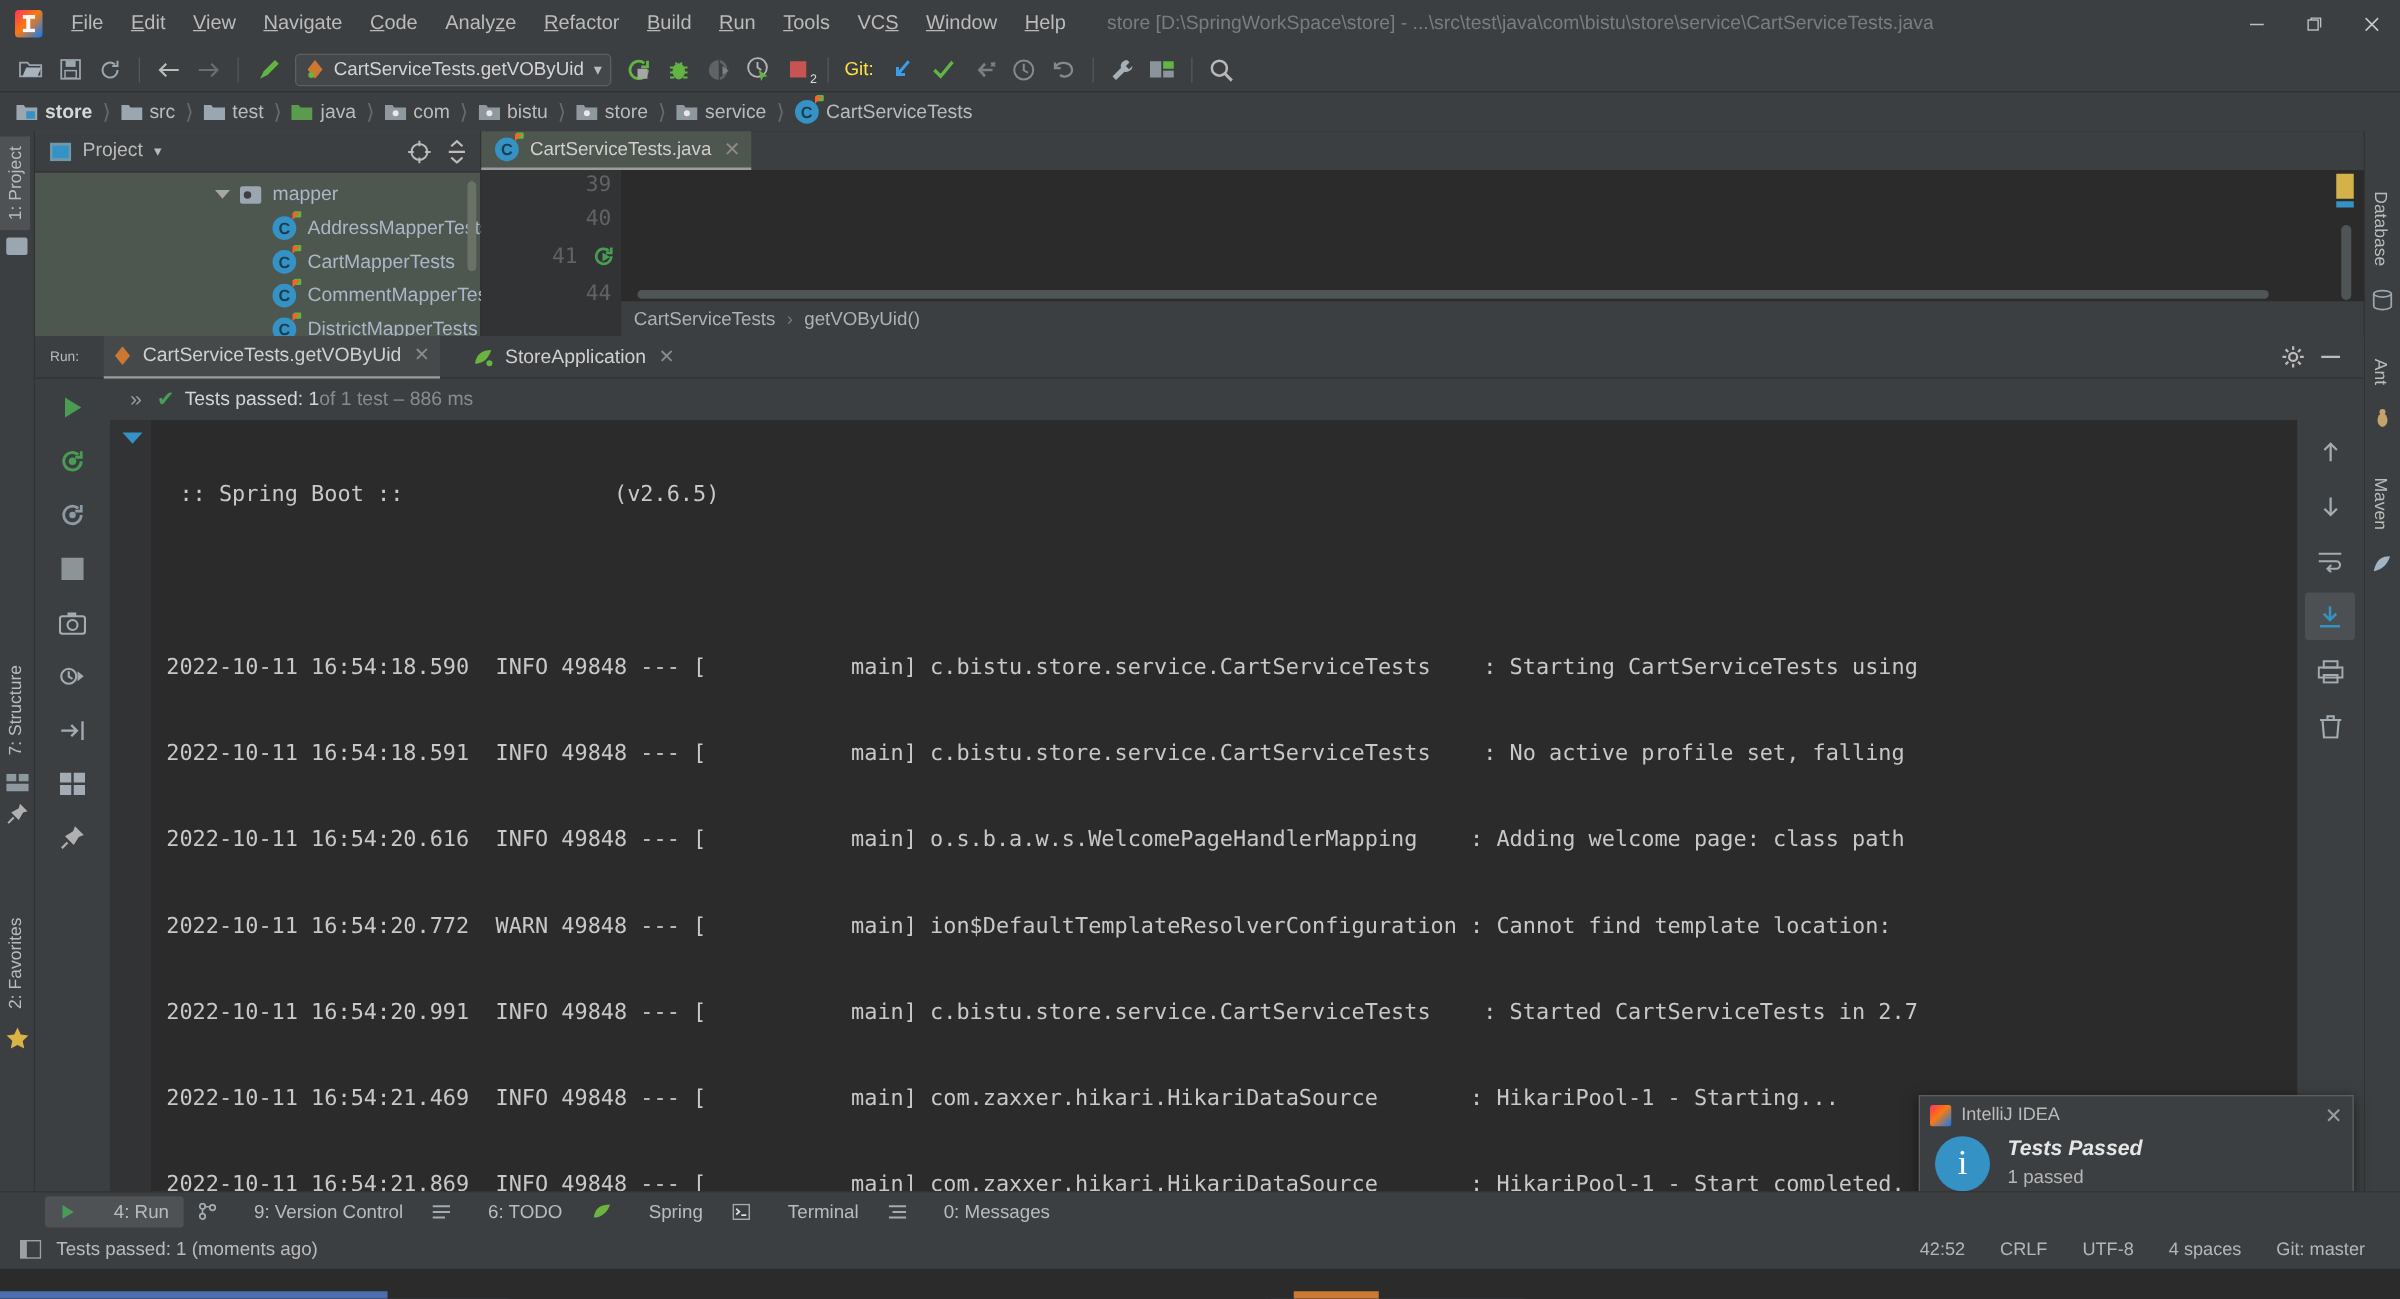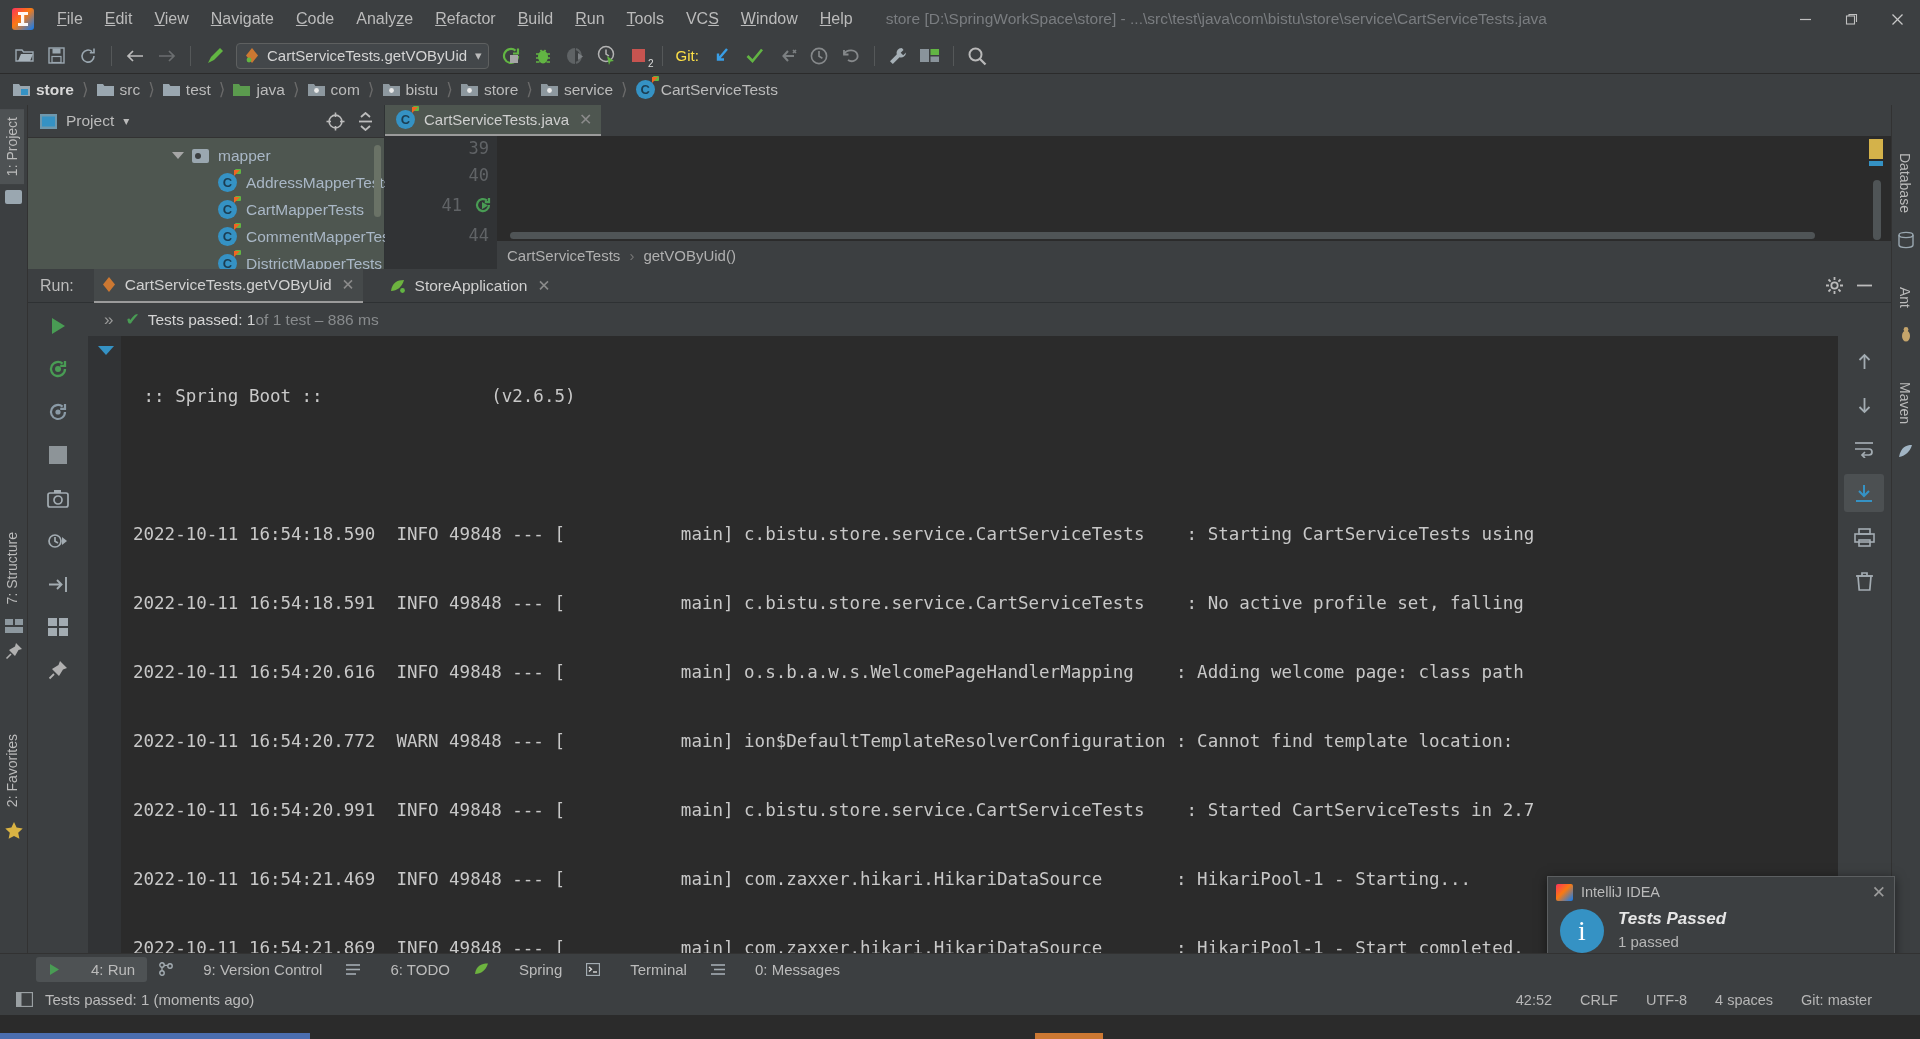--- a/index.html
+++ b/index.html
@@ -155,21 +155,21 @@
     position:absolute; left:125px; bottom:30px; width:1305px; height:7px; background:#4f5456; border-radius:4px;
   }
 
   
   .run-window {
     position:absolute; left:28px; top:269px; width:1863px; height:715px; background:#3c3f41;
   }
   .run-tabs {
     height:34px; display:flex; align-items:center; padding-left:12px; border-bottom:1px solid #2e3133;
   }
-  .run-label { font-size:16px; color:#bbbbbb; margin-right:20px; }
+  .run-label { font-size:11px; color:#bbbbbb; margin-right:20px; }
   .rt {
     display:flex; align-items:center; height:34px; padding:0 8px; font-size:15.5px; color:#d0d0d0;
   }
   .rt.active { border-bottom:2px solid #9b9b9b; background:#45494a;}
   .rt .rx { margin-left:10px; color:#8a8a8a; }
   .run-gear { margin-left:auto; display:flex; align-items:center; padding-right:12px;}
   .rg { width:30px;height:28px;display:flex;align-items:center;justify-content:center; }
 
   .run-body { position:absolute; left:0; top:34px; width:1863px; height:681px; }
   .run-left-tools {
@@ -193,21 +193,21 @@
   .con-scroll-h {
     position:absolute; left:105px; bottom:4px; width:100px; height:8px; background:#5a5f61; border-radius:4px;
   }
   .console-right-tools {
     position:absolute; right:0; top:33px; width:53px; height:648px; background:#3c3f41;
   }
   .crt { width:40px;height:38px;margin:6px 6px;display:flex;align-items:center;justify-content:center;border-radius:3px;}
 
   
   .notif {
-    position:absolute; right:25px; bottom:59px; width:348px; height:104px;
+    position:absolute; right:37px; bottom:59px; width:348px; height:104px;
     background:#3c3f41; border:1px solid #5c5f61; box-shadow:0 2px 10px rgba(0,0,0,.5);
   }
   .notif-head { height:30px; display:flex; align-items:center; padding:0 8px; }
   .notif-title { font-size:14.5px; color:#bbbbbb; margin-left:8px; }
   .notif-x { margin-left:auto; color:#9a9a9a; font-size:17px; }
   .notif-body { display:flex; align-items:flex-start; padding:2px 12px; }
   .notif-circle {
     width:44px;height:44px;border-radius:50%;background:#3592c4;
     display:flex;align-items:center;justify-content:center;color:#fff;font-size:28px;
     font-family:"Liberation Serif", serif; flex:0 0 auto;
@@ -228,21 +228,21 @@
   }
   .bs-item { display:flex; align-items:center; height:25px; padding:0 12px; font-size:15px; color:#bbbbbb;gap:23px;}
   .bs-item.sel { background:#4e5254; border-radius:3px; }
 
   
   .statusbar {
     position:absolute; left:0; bottom:24px; width:1920px; height:31px;
     background:#3c3f41; display:flex; align-items:center; padding-left:10px;
     font-size:15px; color:#bbbbbb;
   }
-  .sb-right { margin-left:auto; display:flex; align-items:center; padding-right:34px; }
+  .sb-right { margin-left:auto; display:flex; align-items:center; padding-right:14px; }
   .sb-cell { padding:0 14px; font-size:14.5px; color:#b6b6b6; }
 
   
   .taskbar {
     position:absolute; left:0; bottom:0; width:1920px; height:24px; background:#2b2b2b;
   }
   .tb-prog { position:absolute; left:0; bottom:0; height:6px; width:310px; background:#4b6eaf; }
   .tb-chunk{ position:absolute; left:1035px; bottom:0; height:6px; width:68px; background:#cc7832; }
 
   svg { display:block; }

